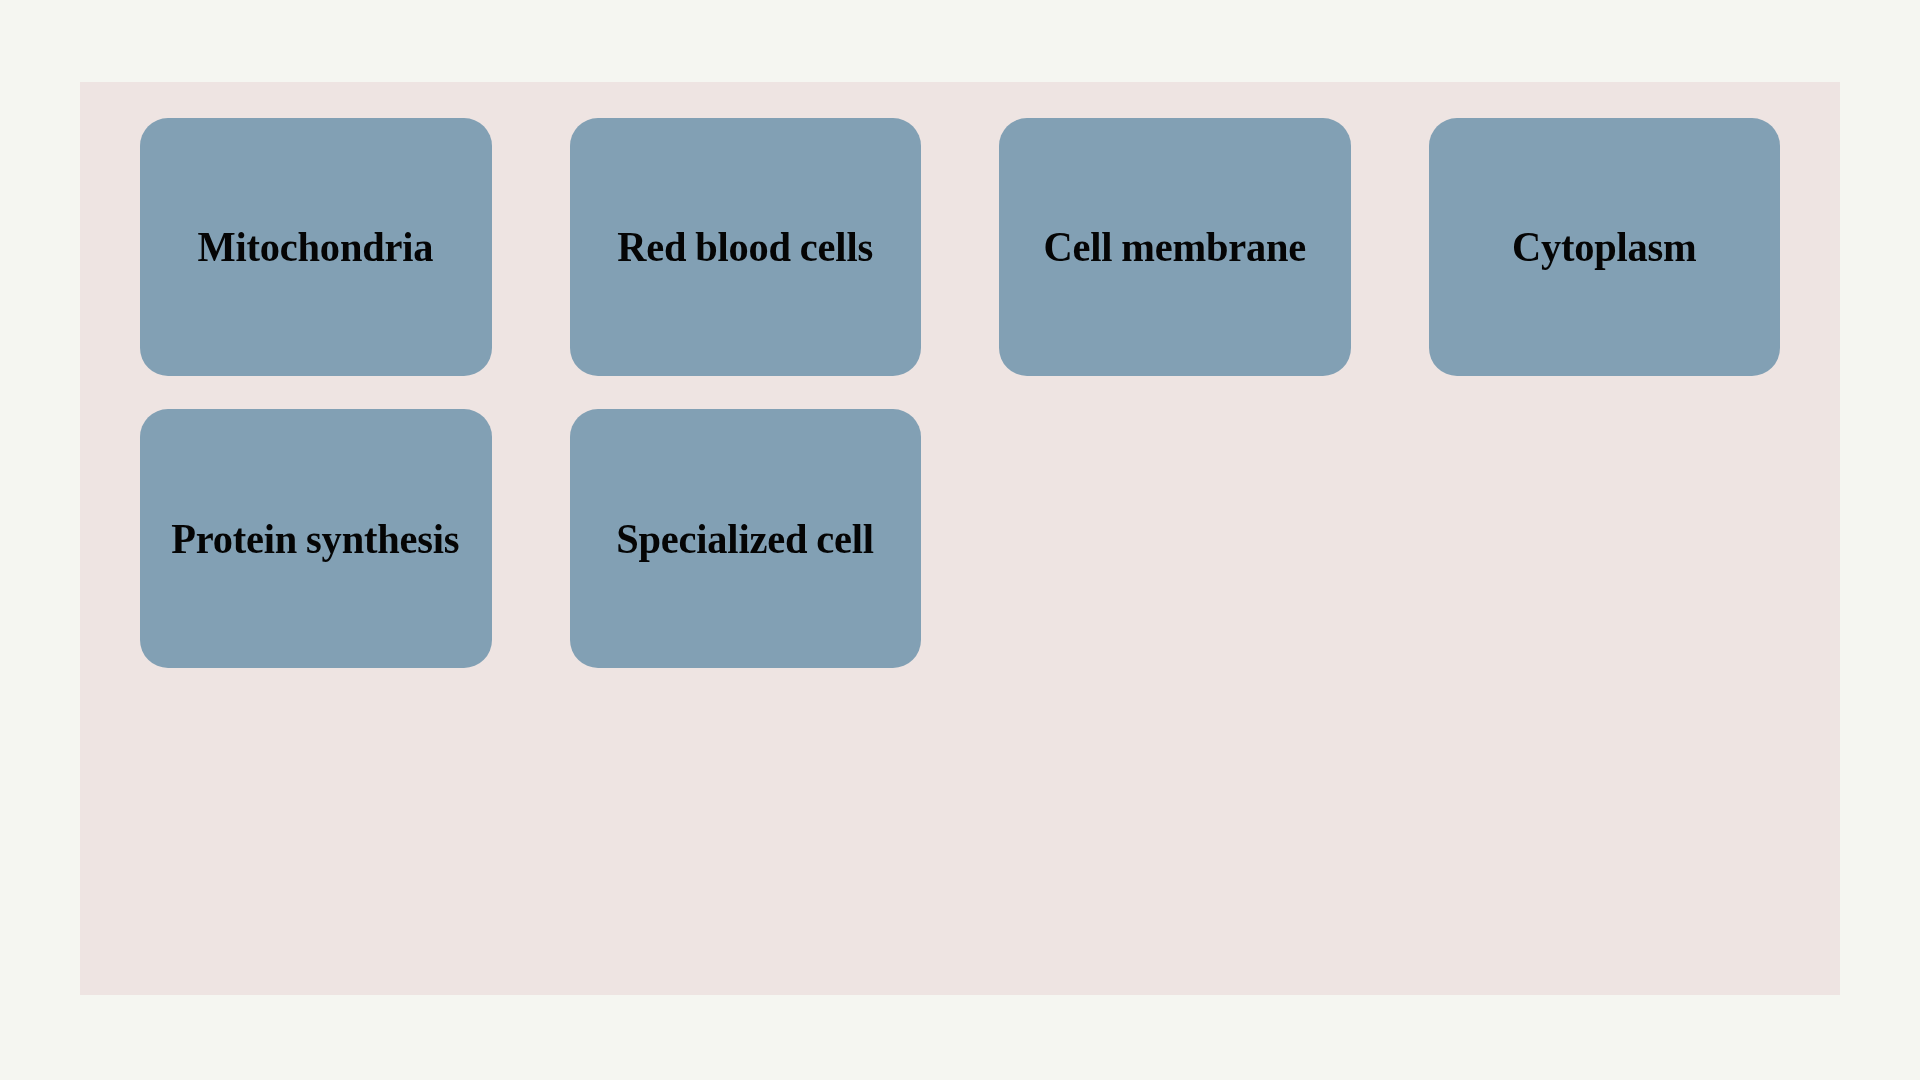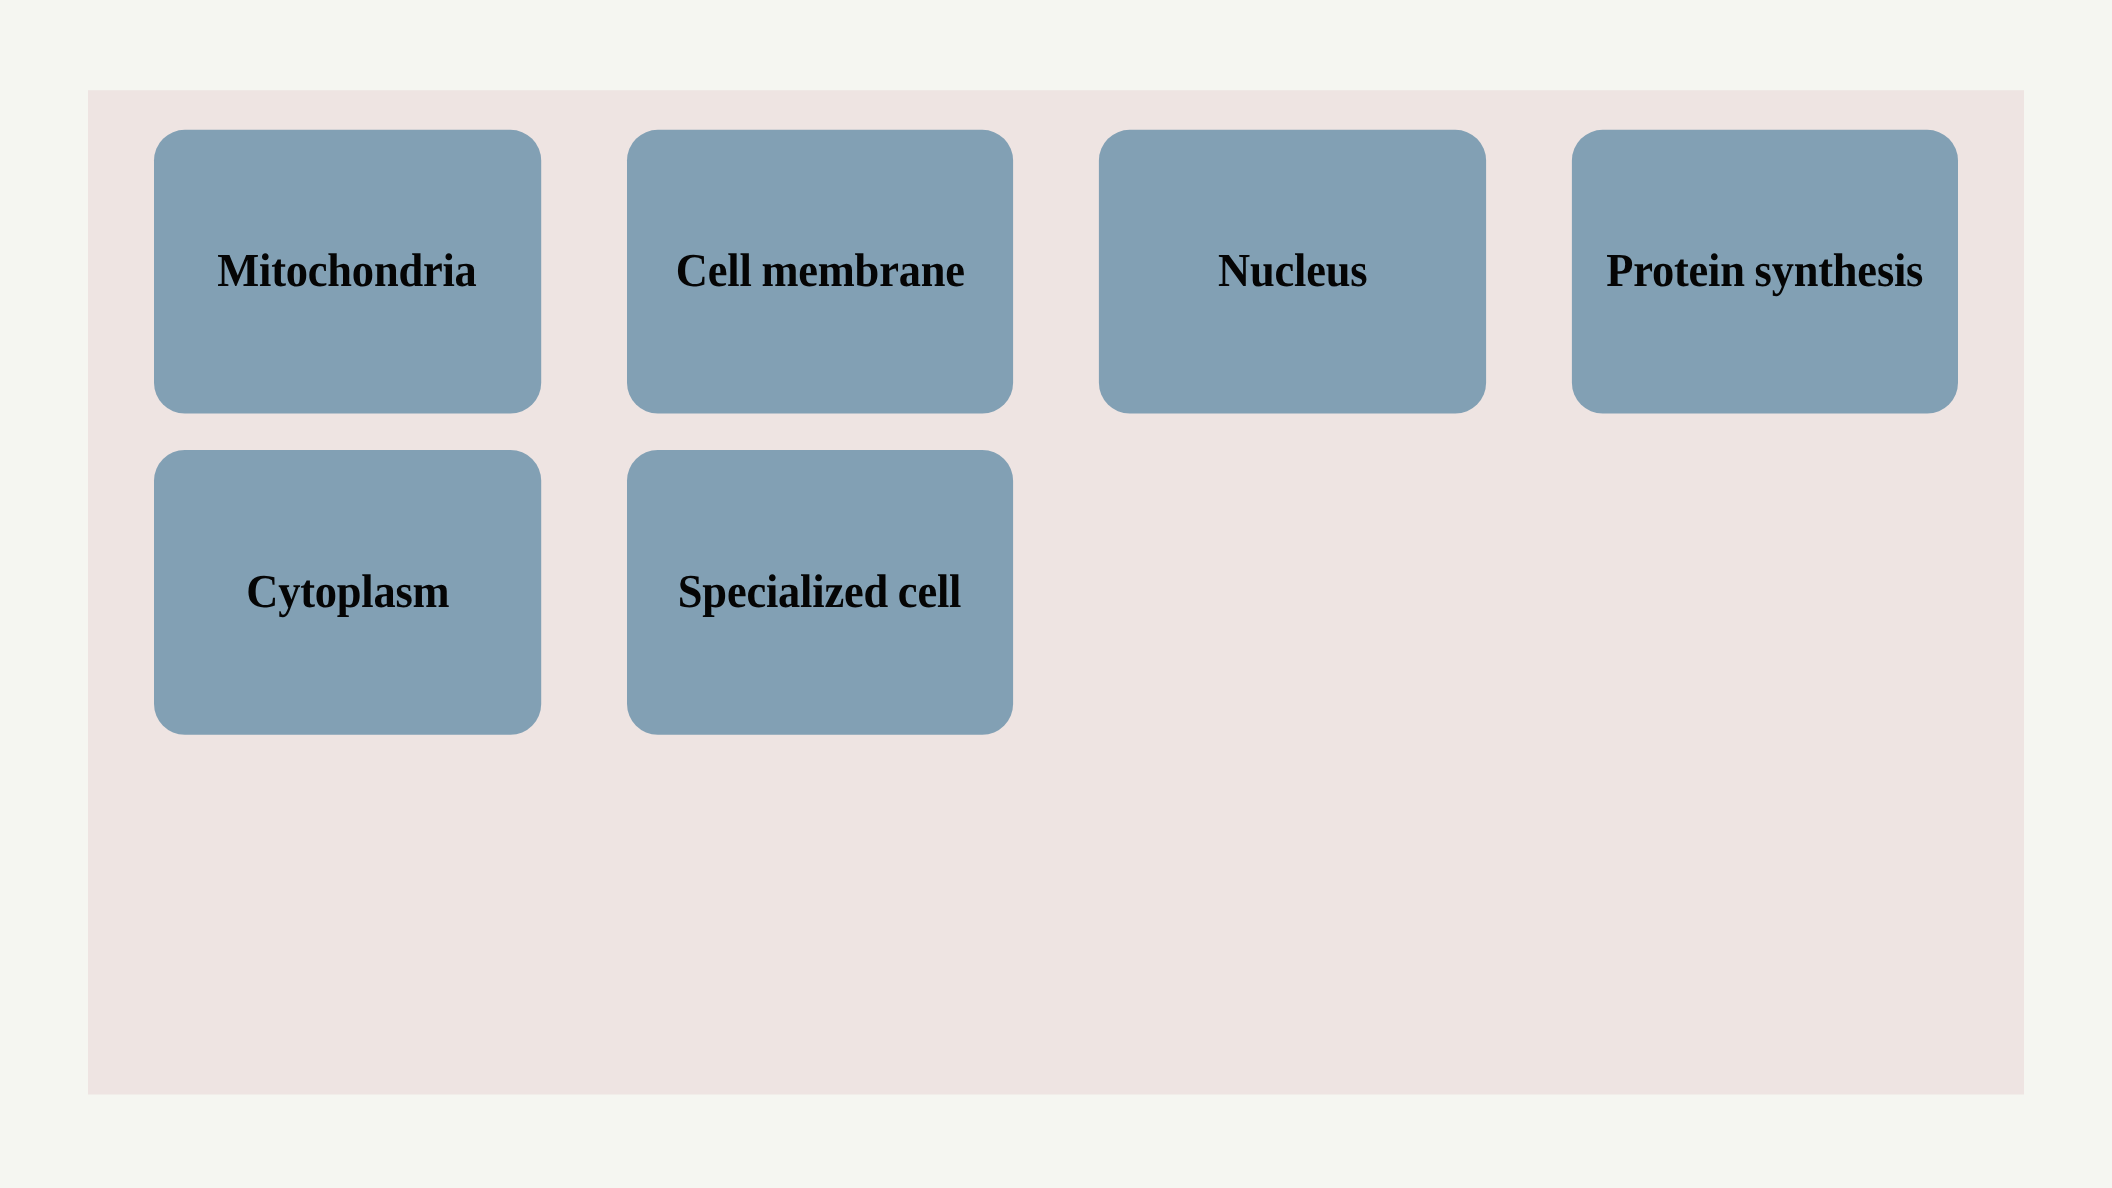--- a/index.html
+++ b/index.html
@@ -66,36 +66,36 @@
   <div id="grid">
 
     <div class="card">
       <span class="card-label">Mitochondria</span>
     </div>
 
 
 
 
 
+    <div class="card">
+      <span class="card-label">Red blood cells</span>
+    </div>
 
     <div class="card">
       <span class="card-label">Cell membrane</span>
     </div>
 
 
+
     <div class="card">
-      <span class="card-label">Nucleus</span>
+      <span class="card-label">Cytoplasm</span>
     </div>
 
     <div class="card">
       <span class="card-label">Protein synthesis</span>
-    </div>
-
-    <div class="card">
-      <span class="card-label">Cytoplasm</span>
     </div>
 
     <div class="card">
       <span class="card-label">Specialized cell</span>
     </div>
 
   </div>
 </div>
 
 </body></html>

